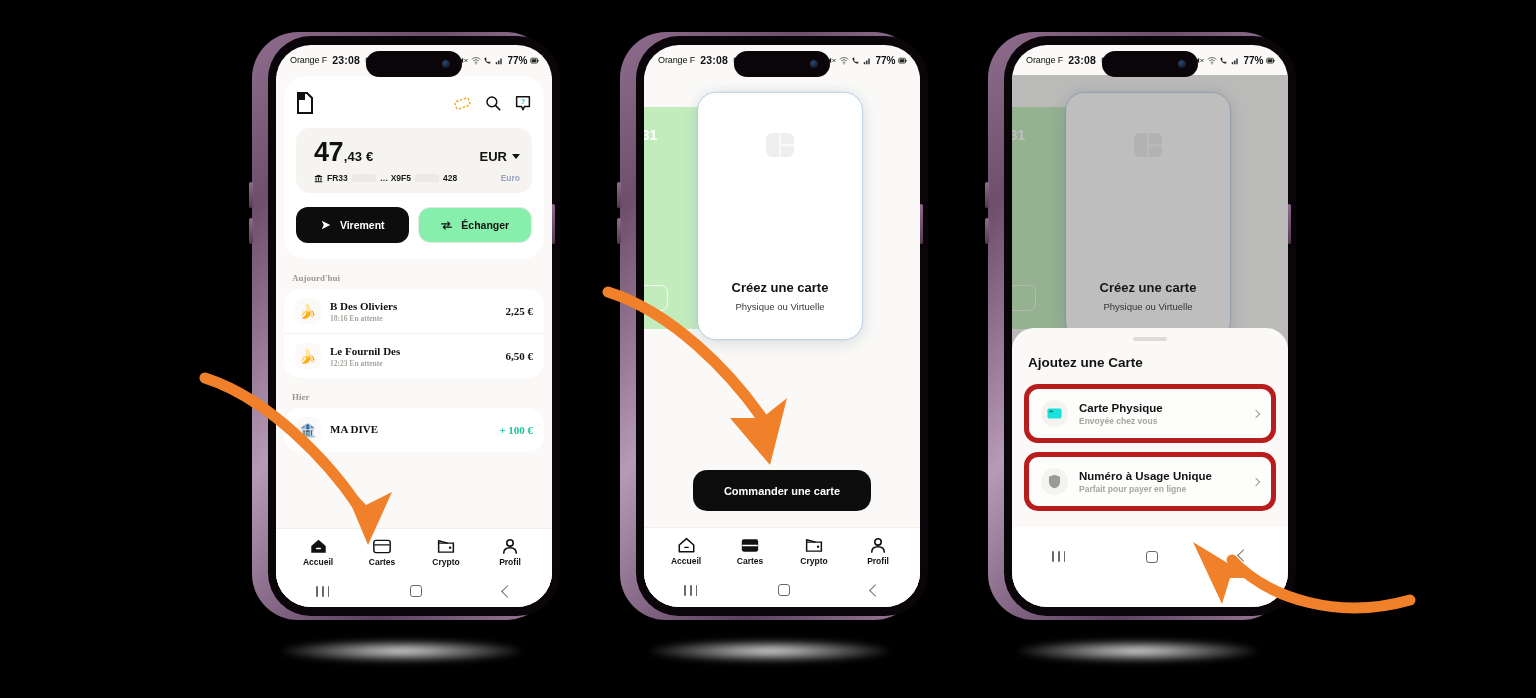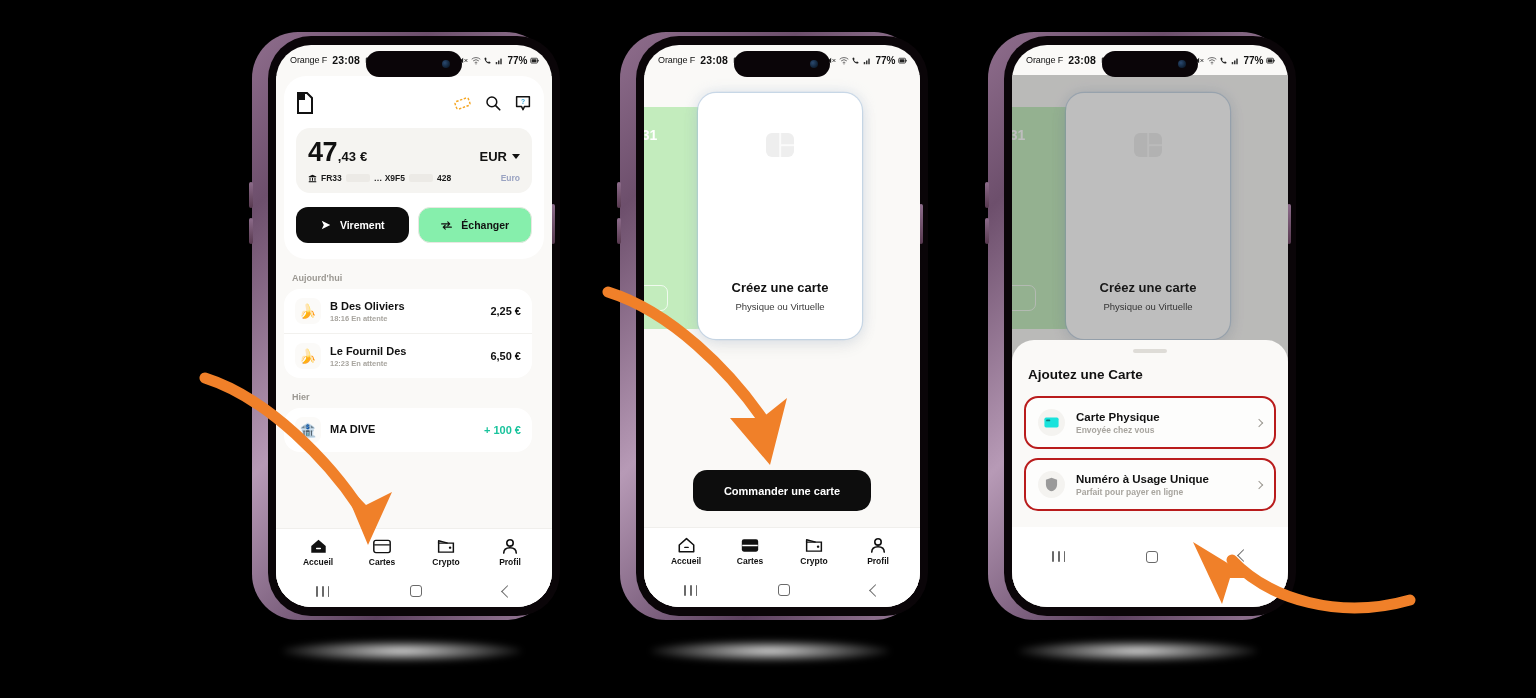--- a/index.html
+++ b/index.html
@@ -95,21 +95,21 @@
     padding: 10px 12px 16px 12px;
   }
   .app-header { display:flex; align-items:center; justify-content:space-between; height: 34px; }
   .brand-logo { width:18px; height:22px; }
   .hdr-icons { display:flex; align-items:center; gap:12px; }
 
   .balance-box {
     margin-top: 8px;
     background: #f5f4f1;
     border-radius: 14px;
-    padding: 11px 12px 10px 12px;
+    padding: 11px 12px 10px 18px;
   }
   .bal-row1 { display:flex; align-items:flex-end; justify-content:space-between; }
   .bal-amount { display:flex; align-items:baseline; color:#111; }
   .bal-int { font-size: 27px; font-weight: 800; letter-spacing:-0.6px; line-height:1; }
   .bal-dec { font-size: 13px; font-weight: 700; margin-left:1px; }
   .bal-cur { font-size: 13px; font-weight: 700; margin-left:4px; }
   .cur-sel { display:flex; align-items:center; gap:5px; font-size:13px; font-weight:700; color:#111; padding-bottom:2px;}
   .caret { width:0;height:0;border-left:4px solid transparent;border-right:4px solid transparent;border-top:5px solid #111; }
   .bal-row2 { display:flex; align-items:center; justify-content:space-between; margin-top:7px; }
   .iban { display:flex; align-items:center; gap:4px; font-size:8.5px; font-weight:700; color:#1a1a1a; }
@@ -126,21 +126,21 @@
   .btn-light { background:#86efac; color:#111; border:1px solid #e9e7e2; }
 
   .handle-notch {
     position:absolute; left:50%; transform:translateX(-50%);
     top: 236px;
     width: 40px; height: 16px; background:#ffffff;
     border-bottom-left-radius: 20px; border-bottom-right-radius: 20px;
     z-index: 3;
   }
 
-  .tx-section { padding: 8px 20px 0 8px; }
+  .tx-section { padding: 8px 8px 0 8px; font-family: Liberation Serif, serif; }
   .tx-head { font-size:9px; color:#9b9892; font-weight:600; margin: 6px 0 6px 8px; }
   .tx-card { background:#fff; border-radius:16px; overflow:hidden; }
   .tx-row { display:flex; align-items:center; gap:9px; padding: 9px 11px; }
   .tx-row + .tx-row { border-top:1px solid #f2f1ee; }
   .tx-ico {
     width:26px;height:26px;border-radius:8px;background:#fbfaf8;
     display:flex;align-items:center;justify-content:center;font-size:14px;
     flex:none;
   }
   .tx-mid { flex:1; min-width:0; }
@@ -209,21 +209,21 @@
     position:absolute; left:0; right:0; bottom: 80px;
     background:#faf9f7;
     border-top-left-radius: 22px; border-top-right-radius: 22px;
     padding: 9px 12px 14px 12px;
     z-index: 5;
   }
   .sheet-grip { width:34px;height:4px;border-radius:3px;background:#dedcd7;margin: 0 auto 14px auto; }
   .sheet-title { font-size:13.5px; font-weight:700; color:#111; margin: 0 4px 14px 4px; }
   .opt {
     display:flex; align-items:center; gap:11px;
-    background:#fdfdfc; border:2px solid #b91c1c;
+    background:#fdfdfc; border:5px solid #b91c1c;
     border-radius:14px; padding: 11px 12px;
     margin-bottom: 9px;
   }
   .opt-ico { width:27px;height:27px;border-radius:50%;background:#f4f3f0; display:flex;align-items:center;justify-content:center;flex:none; }
   .opt-mid { flex:1; min-width:0; }
   .opt-title { font-size:11.5px; font-weight:700; color:#111; }
   .opt-sub { font-size:8.5px; color:#a8a59f; font-weight:600; margin-top:2px; }
   .chev { width:6px;height:6px;border-top:1.4px solid #9b9892;border-right:1.4px solid #9b9892;transform:rotate(45deg); flex:none; }
 
   .arrows { position:absolute; inset:0; pointer-events:none; z-index: 40; }

